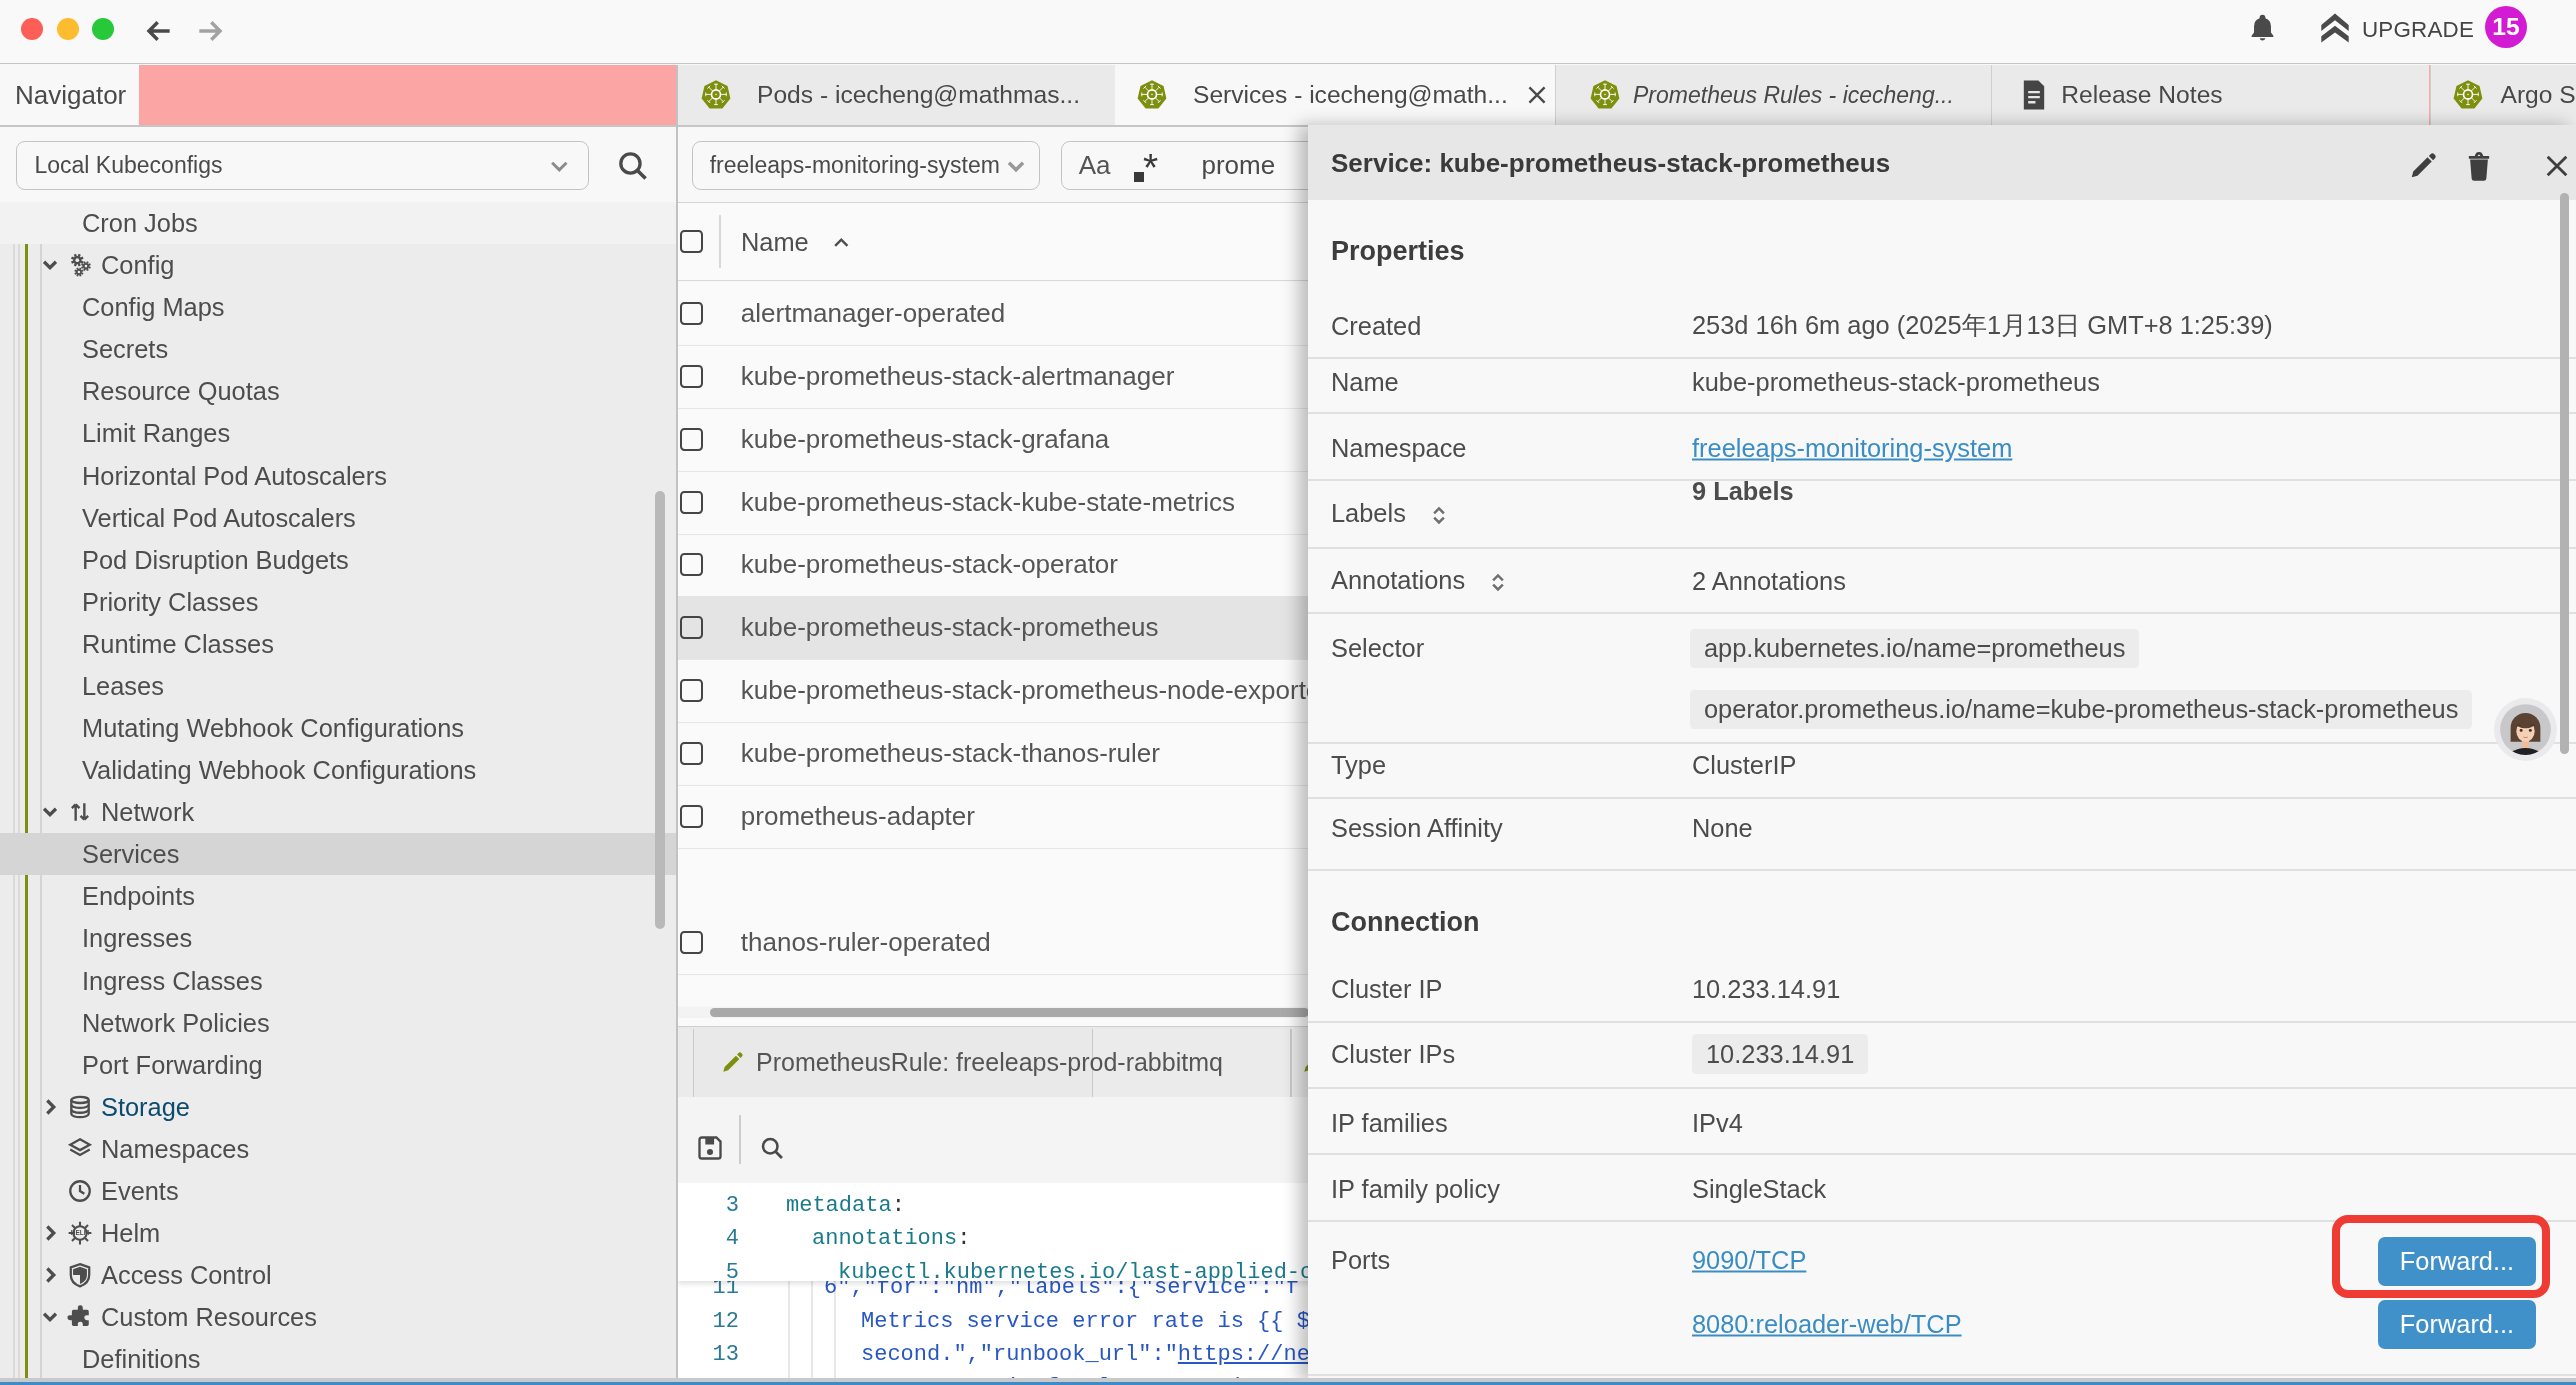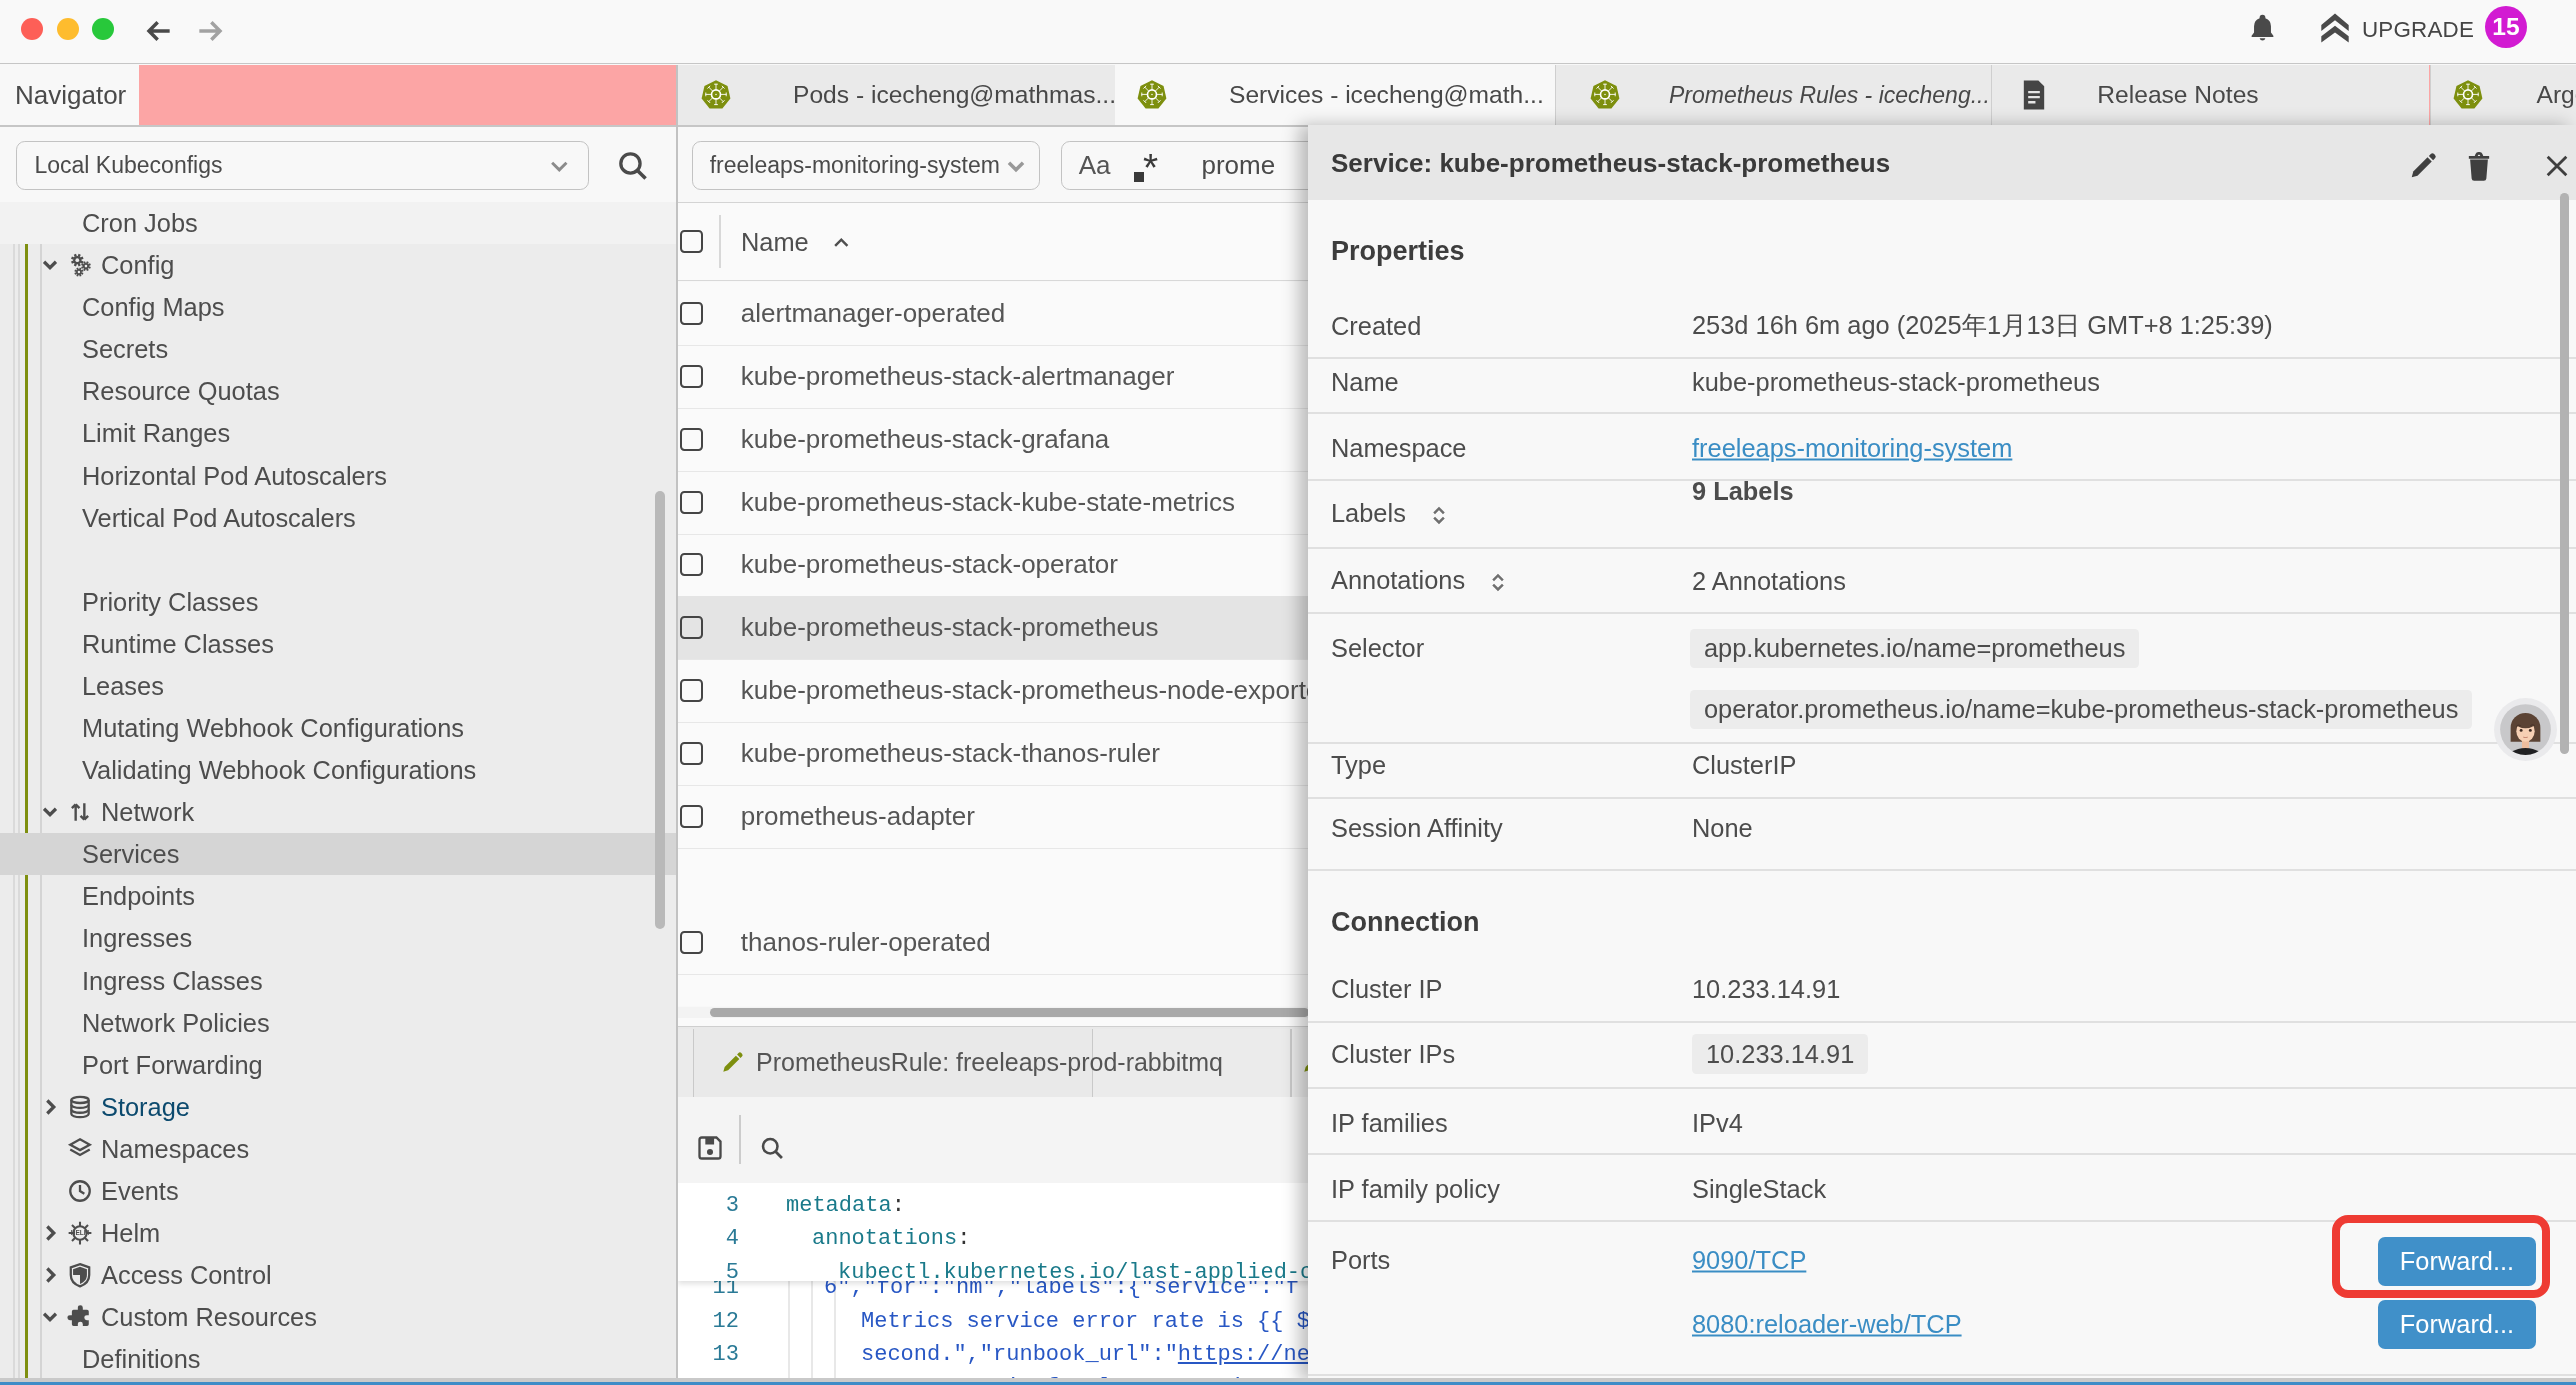--- a/index.html
+++ b/index.html
@@ -5,21 +5,21 @@
   html,body{margin:0;padding:0;}
   body{width:2576px;height:1385px;overflow:hidden;position:relative;
        font-family:"Liberation Sans", sans-serif;background:#f8f8f8;}
   .abs{position:absolute;}
   svg{display:block;}
   
   #topbar{left:0;top:0;width:2576px;height:63px;background:#f9f9f9;border-bottom:1.8px solid #c6c6c6;}
   .tl{border-radius:50%;width:22px;height:22px;top:18.4px;}
   
   #tabstrip{left:0;top:65px;width:2576px;height:60px;background:#fca5a5;border-bottom:2.6px solid #c6c6c6;}
-  .tab{top:0;height:60px;display:flex;align-items:center;font-size:26px;color:#484848;gap:36px;}
+  .tab{top:0;height:60px;display:flex;align-items:center;font-size:26px;color:#484848;}
   .tab .klogo{margin-right:26px;flex:none;}
   
   #sidetool{left:0;top:127px;width:676px;height:75px;background:#f8f8f8;border-bottom:1.8px solid #d4d4d4;}
   #sidebar{left:0;top:202px;width:676px;height:1180px;background:#ececec;overflow:hidden;}
   #sidediv{left:676px;top:65px;width:1.8px;height:1317px;background:#c2c2c2;}
   .guide{position:absolute;top:0;height:1178px;}
   
   #maintool{left:678px;top:127px;width:1898px;height:75px;background:#f8f8f8;border-bottom:1.8px solid #d4d4d4;}
   #tablehead{left:678px;top:203px;width:630px;height:77px;background:#fafafa;border-bottom:1.8px solid #d8d8d8;}
   #tablebody{left:678px;top:282px;width:630px;height:724px;background:#fafafa;}
@@ -174,20 +174,23 @@
       <div class="abs" style="left:82px;top:0;height:42px;display:flex;align-items:center;white-space:nowrap;">Resource Quotas</div>
     </div>
   <div class="abs" style="left:0;top:210px;width:676px;height:42px;font-size:25.4px;color:#4d4d4d;">
       <div class="abs" style="left:82px;top:0;height:42px;display:flex;align-items:center;white-space:nowrap;">Limit Ranges</div>
     </div>
   <div class="abs" style="left:0;top:253px;width:676px;height:42px;font-size:25.4px;color:#4d4d4d;">
       <div class="abs" style="left:82px;top:0;height:42px;display:flex;align-items:center;white-space:nowrap;">Horizontal Pod Autoscalers</div>
     </div>
   <div class="abs" style="left:0;top:295px;width:676px;height:42px;font-size:25.4px;color:#4d4d4d;">
       <div class="abs" style="left:82px;top:0;height:42px;display:flex;align-items:center;white-space:nowrap;">Vertical Pod Autoscalers</div>
+    </div>
+  <div class="abs" style="left:0;top:337px;width:676px;height:42px;font-size:25.4px;color:#4d4d4d;">
+      <div class="abs" style="left:82px;top:0;height:42px;display:flex;align-items:center;white-space:nowrap;">Pod Disruption Budgets</div>
     </div>
   <div class="abs" style="left:0;top:379px;width:676px;height:42px;font-size:25.4px;color:#4d4d4d;">
       <div class="abs" style="left:82px;top:0;height:42px;display:flex;align-items:center;white-space:nowrap;">Priority Classes</div>
     </div>
   <div class="abs" style="left:0;top:421px;width:676px;height:42px;font-size:25.4px;color:#4d4d4d;">
       <div class="abs" style="left:82px;top:0;height:42px;display:flex;align-items:center;white-space:nowrap;">Runtime Classes</div>
     </div>
   <div class="abs" style="left:0;top:463px;width:676px;height:42px;font-size:25.4px;color:#4d4d4d;">
       <div class="abs" style="left:82px;top:0;height:42px;display:flex;align-items:center;white-space:nowrap;">Leases</div>
     </div>

